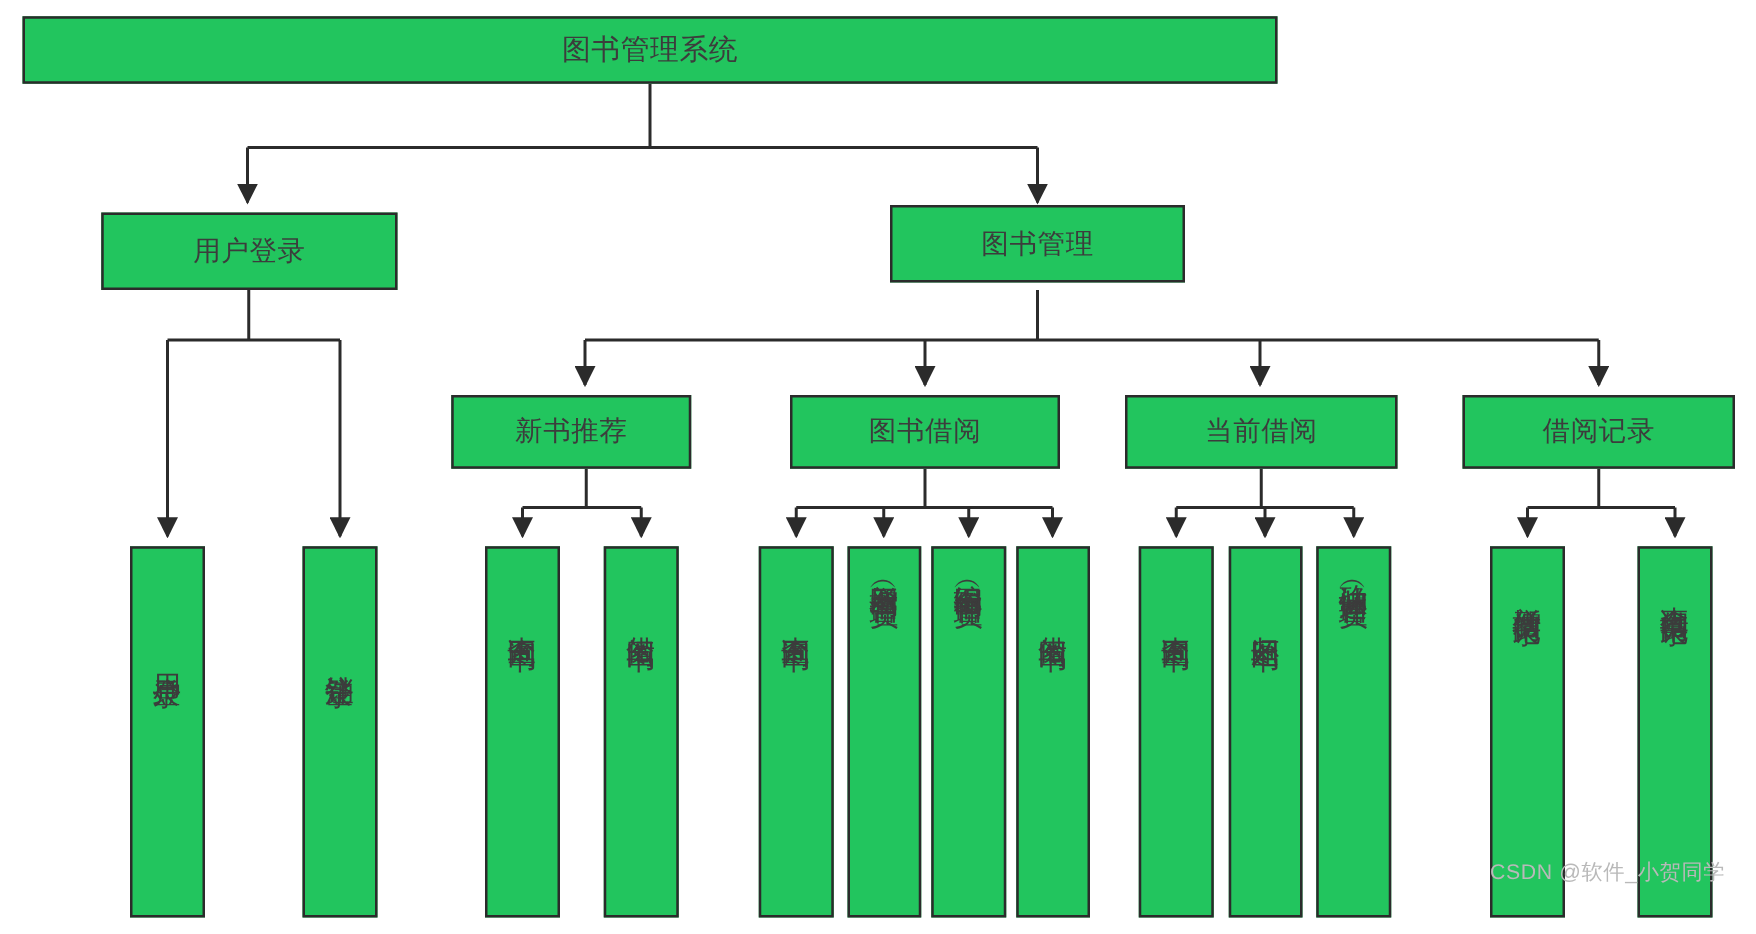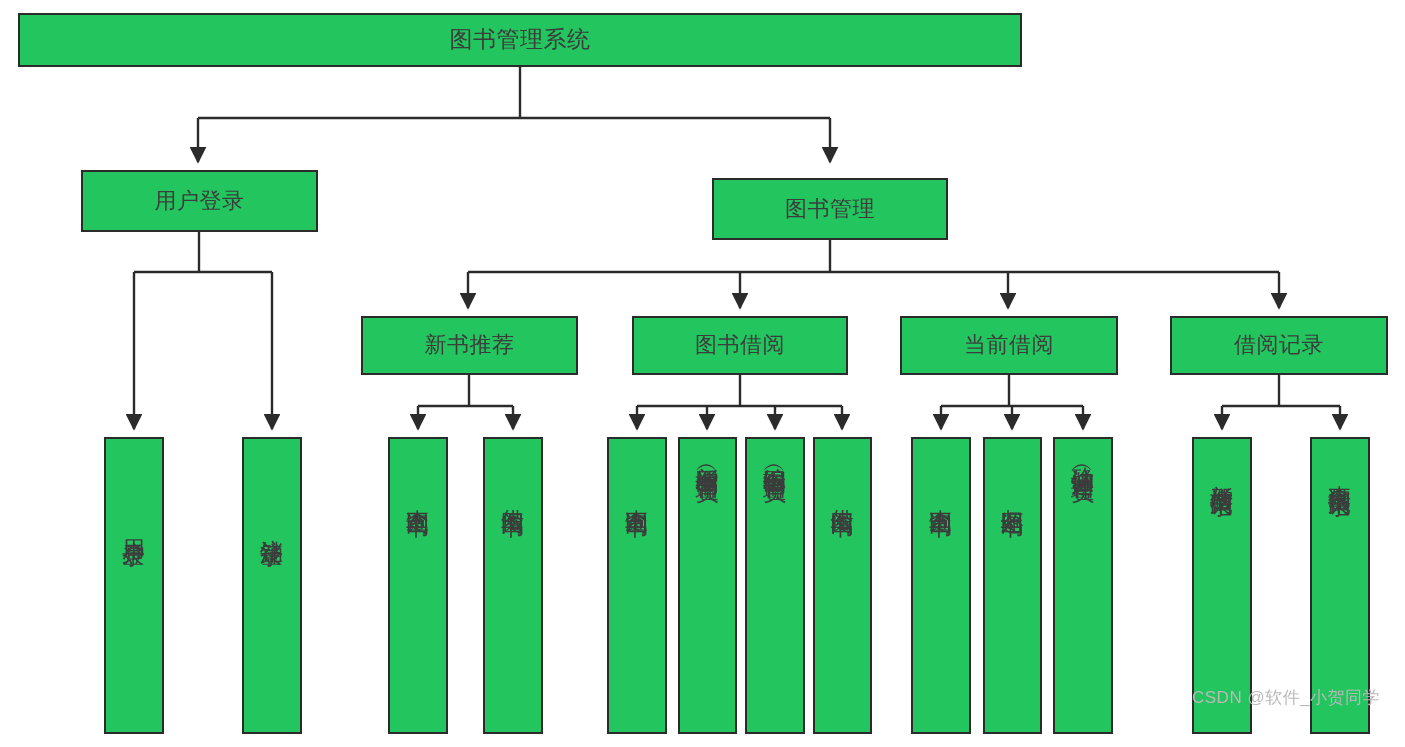--- a/index.html
+++ b/index.html
@@ -140,25 +140,25 @@
     </g>
   </svg>
 
   <div class="node horiz root" id="n-root" style="left: 18px; top: 13px; width: 1004px; height: 54px;">
     <span class="label">图书管理系统</span>
   </div>
 
   <div class="node horiz" id="n-l2-0" style="left: 81px; top: 170px; width: 237px; height: 62px;">
     <span class="label">用户登录</span>
   </div>
-  <div class="node horiz" id="n-l2-1" style="left: 712px; top: 178px; width: 236px; height: 62px;">
+  <div class="node horiz" id="n-l2-1" style="left: 712px; top: 164px; width: 236px; height: 62px;">
     <span class="label">图书管理</span>
   </div>
 
-  <div class="node horiz" id="n-l3-0" style="left: 361px; top: 316px; width: 217px; height: 59px;">
+  <div class="node horiz" id="n-l3-0" style="left: 361px; top: 316px; width: 192px; height: 59px;">
     <span class="label">新书推荐</span>
   </div>
   <div class="node horiz" id="n-l3-1" style="left: 632px; top: 316px; width: 216px; height: 59px;">
     <span class="label">图书借阅</span>
   </div>
   <div class="node horiz" id="n-l3-2" style="left: 900px; top: 316px; width: 218px; height: 59px;">
     <span class="label">当前借阅</span>
   </div>
   <div class="node horiz" id="n-l3-3" style="left: 1170px; top: 316px; width: 218px; height: 59px; text-align: right;">
     <span class="label">借阅记录</span>

